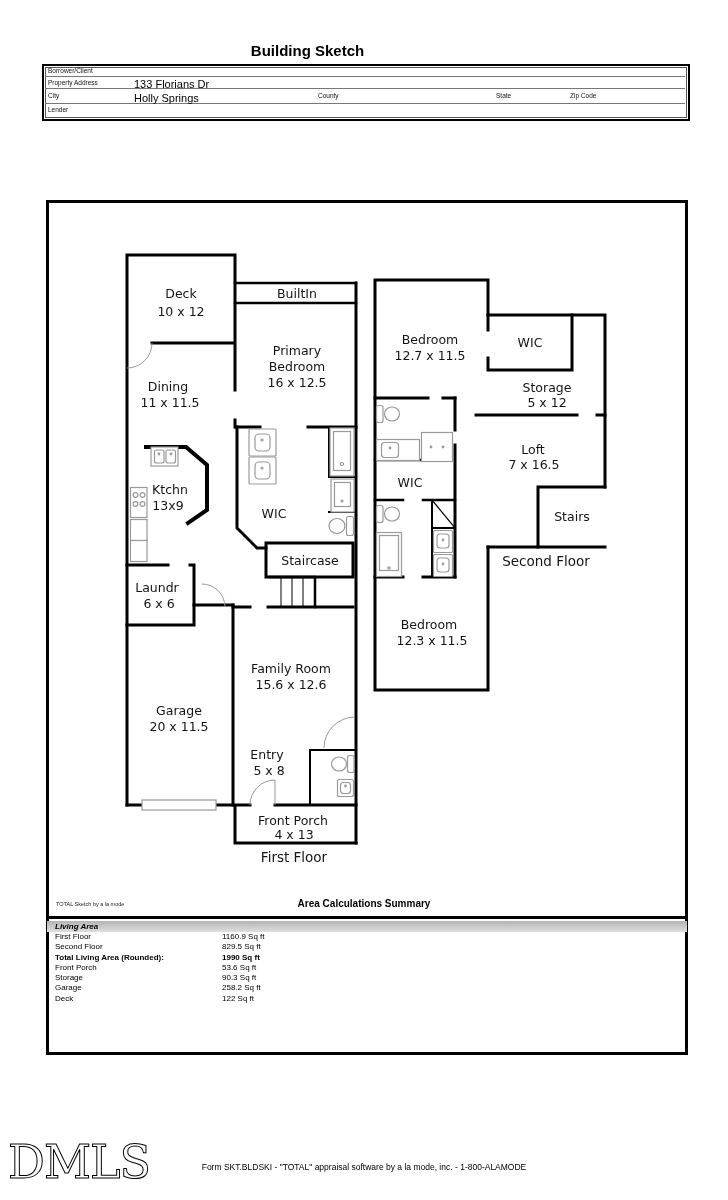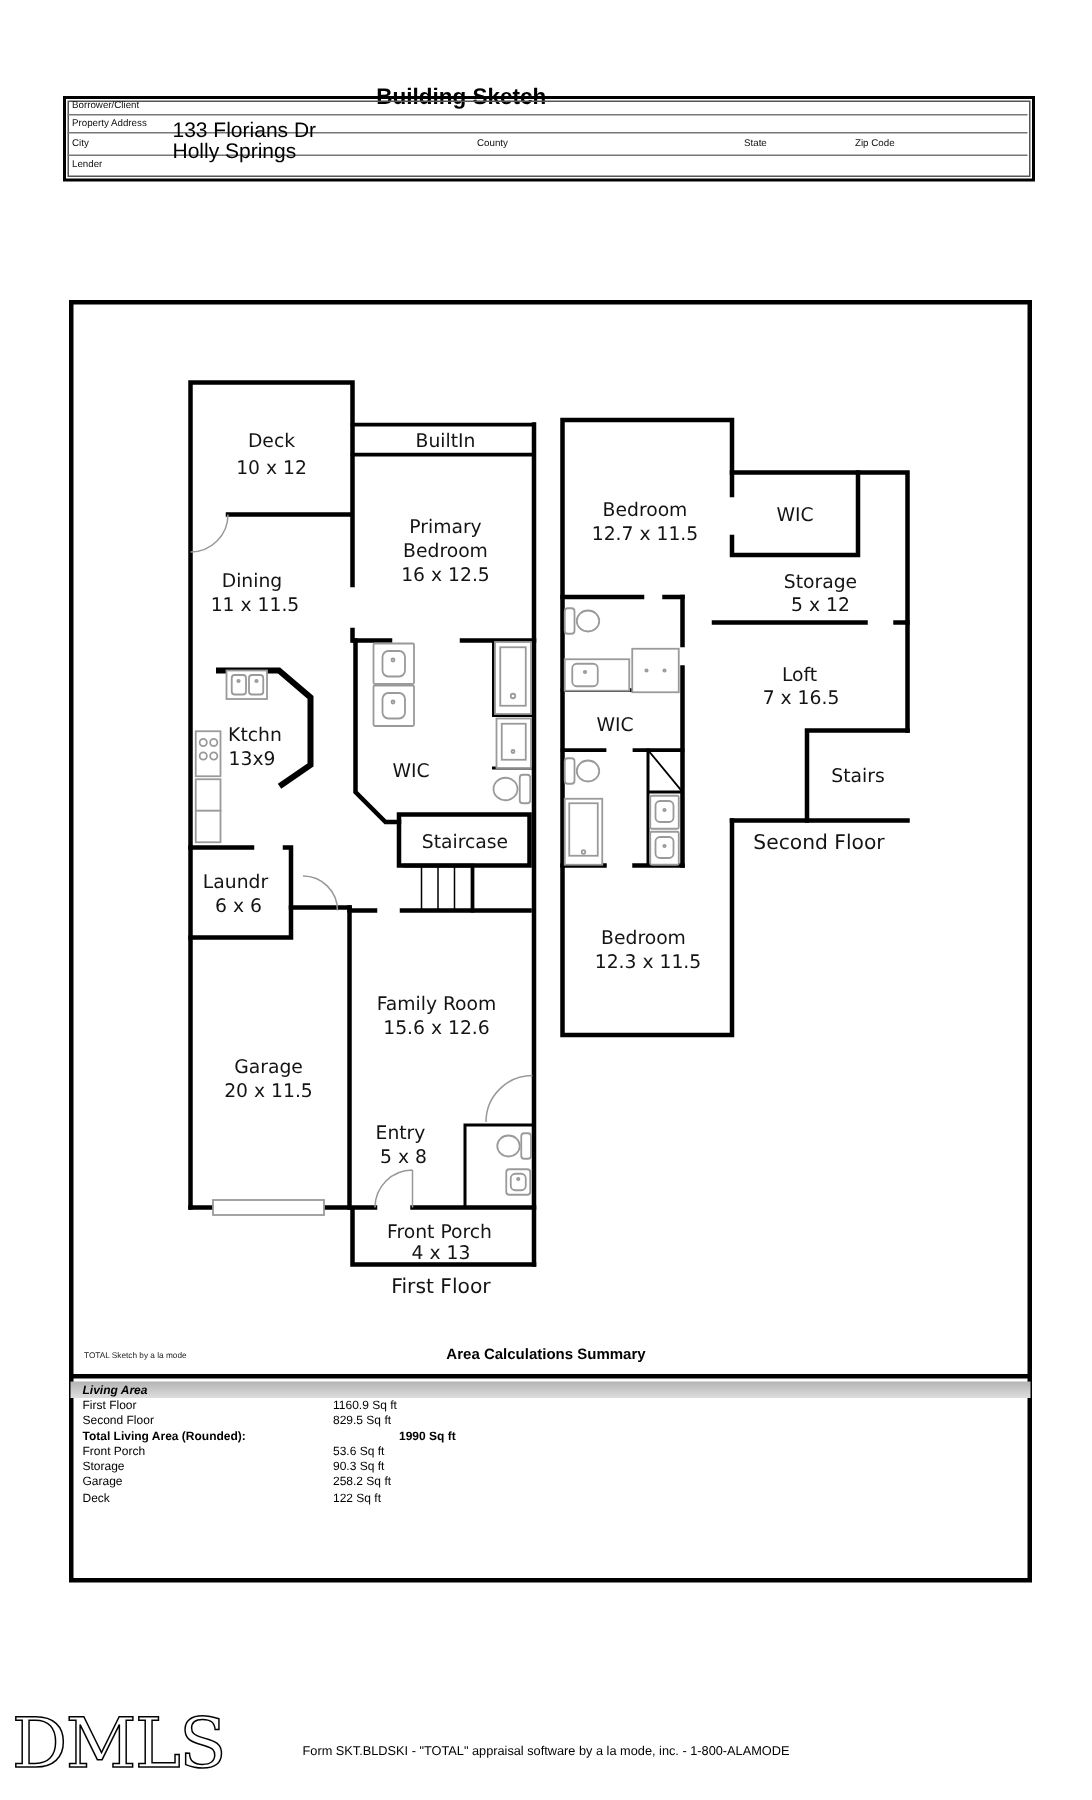--- a/index.html
+++ b/index.html
@@ -1,37 +1,37 @@
 <!DOCTYPE html>
 <html><head>
 <meta charset="utf-8">
 <style>
   html,body{margin:0;padding:0;background:#fff;}
   .page{position:relative;width:728px;height:1200px;background:#fff;overflow:hidden;
         font-family:"Liberation Sans",sans-serif;color:#000;}
   .abs{position:absolute;}
-  .title{left:0;top:56px;width:615px;text-align:center;font-size:15px;font-weight:bold;
+  .title{left:0;top:42px;width:615px;text-align:center;font-size:15px;font-weight:bold;
          font-family:"Liberation Sans",sans-serif;}
   
   .formbox{left:42px;top:64px;width:644px;height:53px;border:2px solid #000;}
   .formbox .inner{position:absolute;inset:1px;border:1px solid #555;}
   .fline{background:#777;height:1px;left:45px;width:640px;}
   .flabel{font-size:6.5px;color:#111;}
-  .fvalue{font-size:14px;color:#000;}
+  .fvalue{font-size:11px;color:#000;margin-left:19px;}
   
   .wm{left:56px;top:901px;font-size:5.5px;color:#222;}
   .atitle{left:0;top:898px;width:728px;text-align:center;font-size:10px;font-weight:bold;}
   .thick{left:47px;top:916px;width:640px;height:3px;background:#000;}
   .areawrap{left:47px;top:921px;width:640px;}
   .hdr{height:11px;background:linear-gradient(#b4b4b4,#dedede);font-weight:bold;font-size:8px;
        line-height:11px;padding-left:8px;box-sizing:border-box;font-style:italic;}
   .arow{display:flex;height:10.3px;font-size:8px;line-height:10.3px;}
   .arow .lbl{width:175px;padding-left:8px;box-sizing:border-box;}
   .arow .val{width:140px;text-align:left;}
-  .arow.total{font-weight:bold;gap:44px;}
+  .arow.total{font-weight:bold;}
   
   .footer-text{left:0;top:1162px;width:728px;text-align:center;font-size:8.5px;color:#000;}
   
   .rl{font:12.5px "DejaVu Sans",sans-serif;fill:#141414;text-anchor:middle;}
   .fl{font:13.5px "DejaVu Sans",sans-serif;fill:#141414;text-anchor:middle;}
   .logo-text{font-family:"DejaVu Serif",serif;font-size:46px;letter-spacing:-1px;}
 </style>
 </head>
 <body>
 

